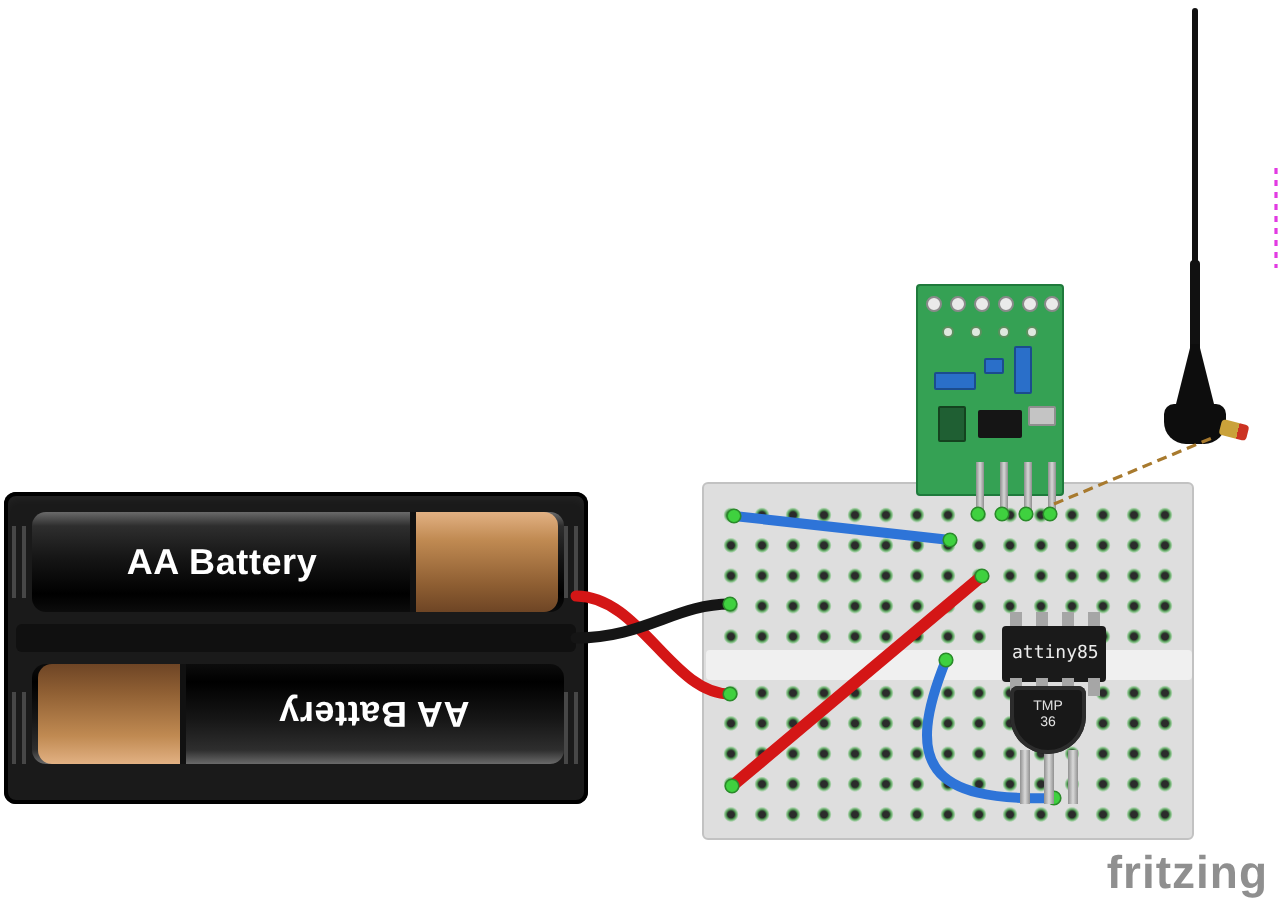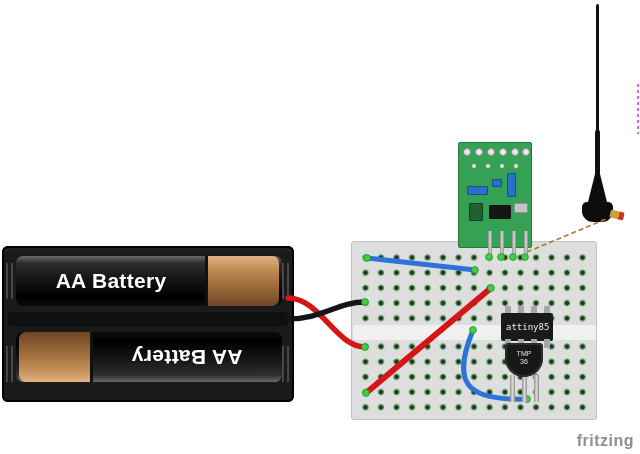--- a/index.html
+++ b/index.html
@@ -27,21 +27,21 @@
     background:#1a1a1a;border-radius:6px;box-shadow:inset 0 0 0 2px #000,inset 0 3px 6px rgba(255,255,255,.05)}
   .holder .divider{position:absolute;left:6px;top:66px;width:280px;height:14px;background:#101010;border-radius:3px}
   .clip{position:absolute;width:8px;height:36px;
     background:repeating-linear-gradient(90deg,#474747 0 2px,transparent 2px 5px)}
   .battery{position:absolute;left:14px;width:266px;height:50px;border-radius:7px;overflow:hidden;
     background:linear-gradient(180deg,#6a6a6a 0%,#2e2e2e 14%,#161616 45%,#000 82%,#0c0c0c 100%)}
   .battery .copper{position:absolute;right:3px;top:0;width:74px;height:100%;
     background:linear-gradient(180deg,#e2b183 0%,#c08a52 28%,#8f5f33 72%,#6e4525 100%);
     border-left:3px solid #111;border-radius:0 7px 7px 0}
   .battery .blabel{position:absolute;left:0;top:0;width:190px;height:50px;line-height:50px;text-align:center;
-    color:#fff;font-weight:bold;font-size:21px;letter-spacing:.3px}
+    color:#fff;font-weight:bold;font-size:18px;letter-spacing:.3px}
   .battery.flipped{transform:rotate(180deg)}
 
   
   .module{position:absolute;left:458px;top:142px;width:74px;height:106px;z-index:4;
     background:var(--board-green);border:1px solid #1f7a3c;border-radius:2px}
   .pad{position:absolute;width:8px;height:8px;border-radius:50%;background:#eaeaea;border:1px solid #8a8a8a}
   .pad.small{width:6px;height:6px;background:#dfe8df;border-color:#5d8f5f}
   .smd-blue{position:absolute;background:#2a6fc9;border:1px solid #1b4c8e;border-radius:1px}
   .smd-black{position:absolute;background:#151515;border-radius:1px}
   .smd-dkgreen{position:absolute;background:#1f5f33;border:1px solid #14431f;border-radius:1px}
@@ -68,21 +68,21 @@
   .tmp .body{position:absolute;left:0;top:0;width:38px;height:34px;background:#181818;
     border-radius:4px 4px 19px 19px;box-shadow:inset 0 0 0 2px #2c2c2c;
     color:#e0e0e0;font-size:7px;line-height:8px;text-align:center;padding-top:7px}
   .tmp .leg{position:absolute;width:5px;height:27px;top:32px;background:linear-gradient(90deg,#909090,#d9d9d9,#909090)}
 
   
   #wires{position:absolute;left:0;top:0;z-index:5;pointer-events:none}
 
   
   .watermark{position:absolute;right:6px;bottom:4px;z-index:7;color:var(--watermark-gray);
-    font-size:16px;font-weight:bold;letter-spacing:.5px}
+    font-size:23px;font-weight:bold;letter-spacing:.5px}
 </style>
 </head>
 <body>
 
 <div id="canvas">
 
   <div class="breadboard">
     <div class="bb-strip"></div>
     <div class="bb-holes top"></div>
     <div class="bb-holes bot"></div>

